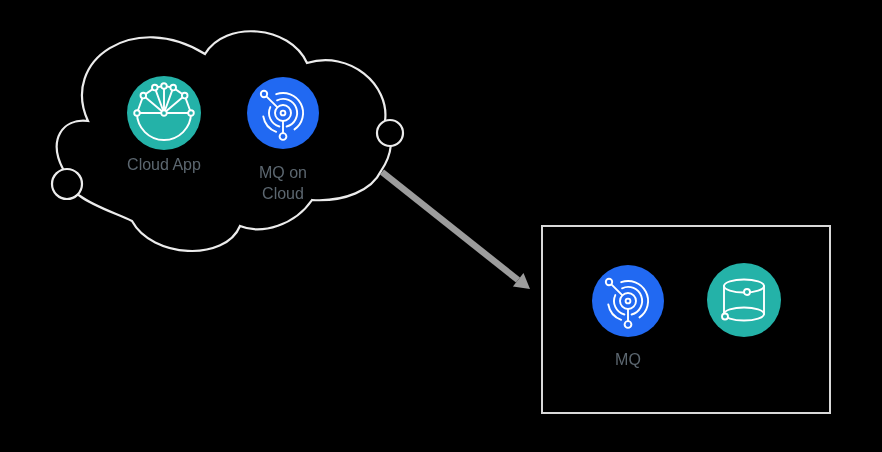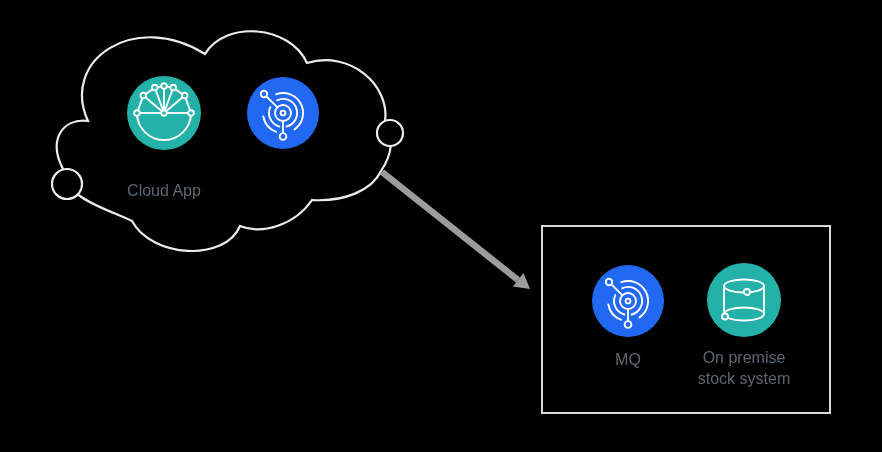--- a/index.html
+++ b/index.html
@@ -29,21 +29,21 @@
   .diagram-label{
     position:absolute;width:200px;text-align:center;
     color:#5c6770;font-size:16px;line-height:21px;
     pointer-events:none;white-space:nowrap;
   }
   
   #tile-cloud-app{left:127px;top:76px;width:74px;height:74px;}
   #tile-mq-on-cloud{left:247px;top:77px;width:72px;height:72px;}
   #tile-mq{left:592px;top:265px;width:72px;height:72px;}
   #tile-stock{left:707px;top:263px;width:74px;height:74px;}
-  #label-cloud-app{left:64px;top:180px;}
+  #label-cloud-app{left:64px;top:154px;}
   #label-mq-on-cloud{left:183px;top:162px;}
   #label-mq{left:528px;top:349px;text-align:center;}
   #label-stock{left:644px;top:347px;}
 </style>
 </head>
 <body>
 
 <div class="stage">
 
   <svg class="scene-svg" viewBox="0 0 882 452" aria-hidden="true">
@@ -136,23 +136,23 @@
       </g>
       <circle class="node-teal" cx="3" cy="-8" r="3"></circle>
       <circle class="node-teal" cx="-19" cy="16.5" r="3"></circle>
     </svg>
   </div>
 
   <div class="diagram-label" id="label-cloud-app">
     <span>Cloud App</span>
   </div>
 
+  <div class="diagram-label" id="label-mq-on-cloud">
+    <div>MQ on</div>
+    <div>Cloud</div>
+  </div>
 
   <div class="diagram-label" id="label-mq">
     <span>MQ</span>
   </div>
 
-  <div class="diagram-label" id="label-stock">
-    <div>On premise</div>
-    <div>stock system</div>
-  </div>
 
 </div>
 
 </body></html>

